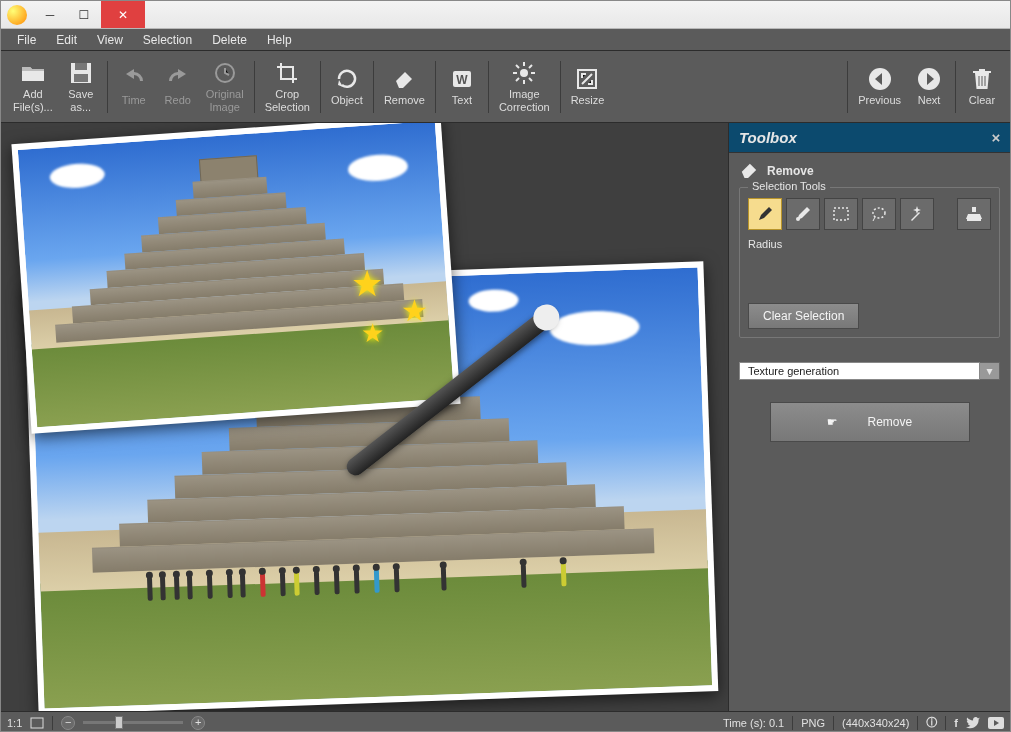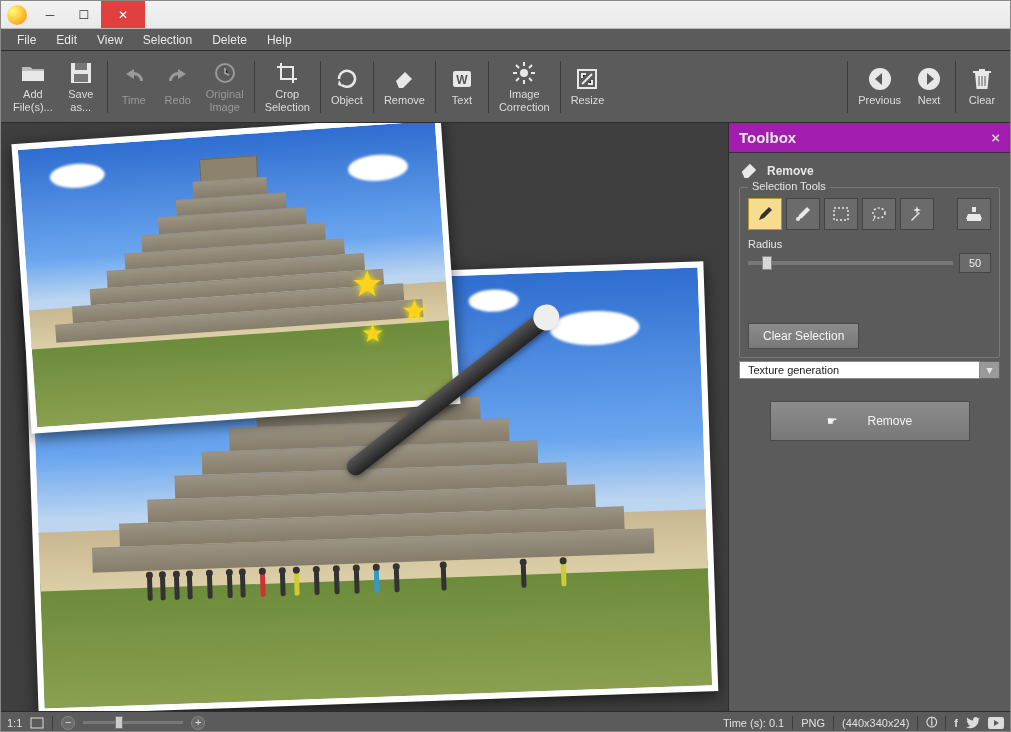--- a/index.html
+++ b/index.html
@@ -29,26 +29,26 @@
 .ground { position: absolute; bottom: 28%; left: 0; right: 0; height: 14%; background: linear-gradient(#c8b791,#dccfa8); }
 .pyr { position: absolute; }
 .step { position: absolute; background: linear-gradient(#9b9383,#857c6a); border-top: 1px solid rgba(255,255,255,.15); }
 .temple { position: absolute; background: #8c826e; border: 1px solid #6f6757; }
 .person { position: absolute; bottom: 25%; width: 5px; height: 24px; background: #333; border-radius: 2px; }
 .person::before { content: ""; position: absolute; top: -5px; left: -1px; width: 7px; height: 7px; background: #333; border-radius: 50%; }
 .wand { position: absolute; width: 260px; height: 18px; background: linear-gradient(#555,#222); border-radius: 9px; transform: rotate(-38deg); left: 320px; top: 260px; box-shadow: 0 2px 6px rgba(0,0,0,.5); }
 .wand::after { content: ""; position: absolute; right: -4px; top: -4px; width: 26px; height: 26px; background: #eee; border-radius: 50%; }
 .star { position: absolute; color: #ffd21c; font-size: 36px; text-shadow: 0 0 6px #ff0; }
 .toolbox { width: 282px; background: #5b5b5b; border-left: 1px solid #2c2c2c; display: flex; flex-direction: column; color: #e6e6e6; font-size: 12px; }
-.toolbox .hdr { background: #a21caf; font-weight: bold; font-size: 15px; padding: 6px 10px; border-bottom: 1px solid #333; display: flex; justify-content: space-between; }
+.toolbox .hdr { background: #0c4a6e; font-weight: bold; font-size: 15px; padding: 6px 10px; border-bottom: 1px solid #333; display: flex; justify-content: space-between; font-style: italic; }
 .toolbox .hdr .x { color: #ccc; }
 .toolbox .pane { padding: 8px 10px; }
 .toolbox .section-title { display: flex; align-items: center; gap: 8px; font-weight: bold; margin-bottom: 6px; }
 .toolbox .section-title .ico { width: 20px; height: 20px; }
-.fieldset { border: 1px solid #777; border-radius: 2px; padding: 10px 8px 8px; margin-bottom: 3px; position: relative; }
+.fieldset { border: 1px solid #777; border-radius: 2px; padding: 10px 8px 8px; margin-bottom: 24px; position: relative; }
 .fieldset .legend { position: absolute; top: -8px; left: 8px; background: #5b5b5b; padding: 0 4px; font-size: 11px; }
 .tool-row { display: flex; gap: 4px; margin-bottom: 8px; }
 .toolbtn { width: 34px; height: 32px; background: #6b6b6b; border: 1px solid #444; display: flex; align-items: center; justify-content: center; }
 .toolbtn.sel { background: #f6dc8e; border: 1px solid #b8942b; }
 .toolbtn.stamp { margin-left: auto; }
 .slider-row { display: flex; align-items: center; gap: 6px; }
 .slider { flex: 1; height: 4px; background: #777; position: relative; }
 .slider .thumb { position: absolute; top: -5px; left: 14px; width: 10px; height: 14px; background: #d8d8d8; border: 1px solid #888; }
 .numbox { width: 32px; height: 20px; background: #6b6b6b; border: 1px solid #444; color: #eee; font-size: 11px; text-align: center; line-height: 18px; }
 .btn { background: linear-gradient(#8c8c8c,#787878); border: 1px solid #4a4a4a; color: #f4f4f4; font-size: 12px; padding: 5px 14px; display: inline-flex; align-items: center; justify-content: center; cursor: default; }
@@ -357,26 +357,20 @@
             </div>
           <div class="toolbtn stamp">
               <svg width="18" height="18" viewBox="0 0 18 18">
                 <rect x="7" y="2" width="4" height="5" fill="#e8e8e8"></rect>
                 <path fill="#e8e8e8" d="M3 9h12l2 5H1z"></path>
                 <rect x="2" y="14" width="14" height="2" fill="#e8e8e8"></rect>
               </svg>
             </div>
         </div>
         <div style="font-size:11px; margin-bottom:3px;">Radius</div>
-        <div class="slider-row">
-          <div class="slider">
-              <div class="thumb"></div>
-            </div>
-          <div class="numbox">50</div>
-        </div>
         <div style="height:50px"></div>
         <div class="btn">Clear Selection</div>
       </div>
 
       <div class="dropdown">
         <div class="val">Texture generation</div>
         <div class="arr">▾</div>
       </div>
 
       <div style="display:flex; justify-content:center; margin-top:14px;">

